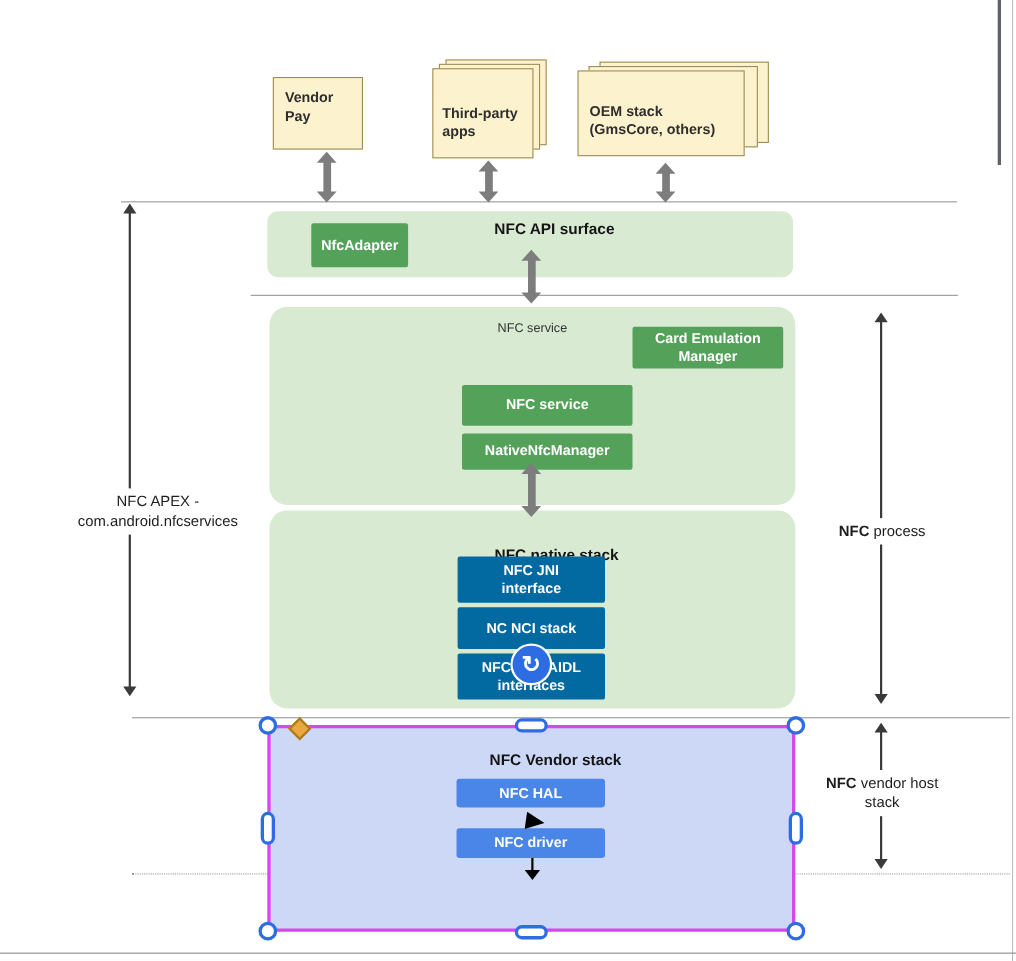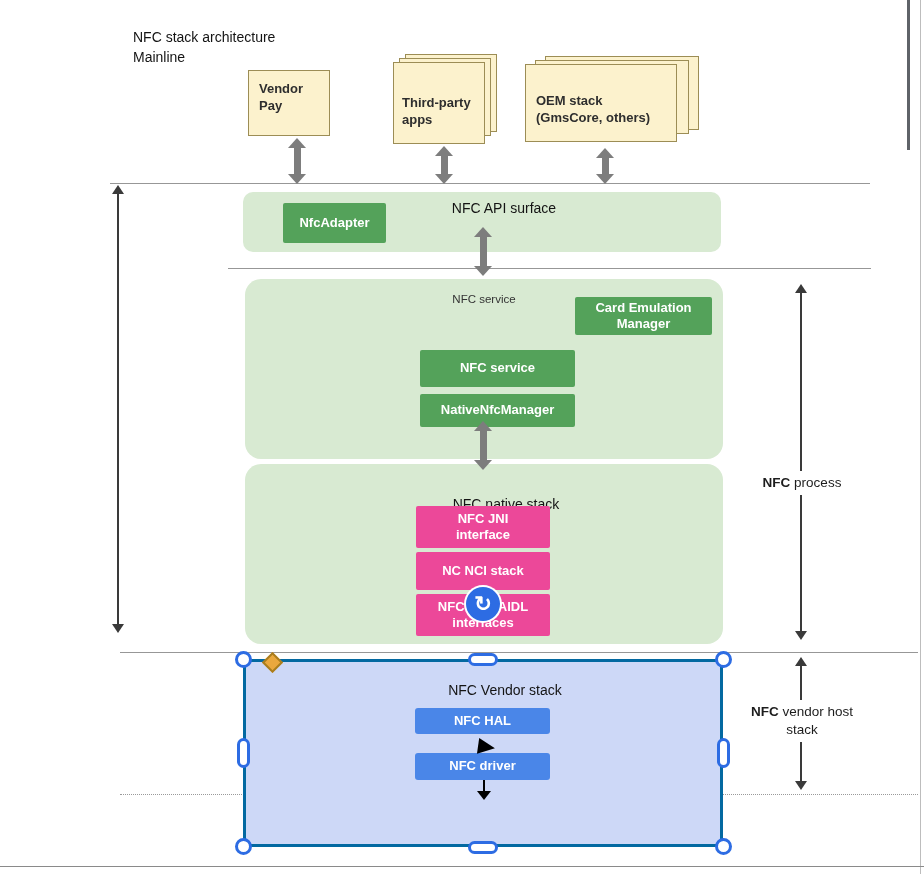--- a/index.html
+++ b/index.html
@@ -13,30 +13,30 @@
   .title-text { font-size:14px; line-height:1.4; color:#141414; }
   .side-label { position:absolute; background:#fff; text-align:center; font-size:13.5px;
                 color:#1d1d1d; line-height:1.35; padding:3px 0; z-index:2; }
 
   
   .doc { position:absolute; background:#fcf2cd; border:1px solid #9c8d55; z-index:1; }
   .doc-label { position:absolute; font-weight:bold; font-size:13px; color:#2e2e2e; line-height:1.3; }
 
   
   .group { position:absolute; background:#d8ead2; border-radius:16px; z-index:1; }
-  .group-title { position:absolute; left:0; right:0; text-align:center; font-weight:normal;
+  .group-title { position:absolute; left:0; right:0; text-align:center; font-weight:bold;
                  font-size:14px; color:#141414;padding-left:44px; }
   .group-title-sm { position:absolute; left:0; right:0; text-align:center; font-size:11.5px; color:#333; }
 
   
   .btn { position:absolute; display:flex; align-items:center; justify-content:center; text-align:center;
          color:#fff; font-weight:bold; font-size:13px; line-height:1.25; border-radius:2px;
          white-space:pre-line; }
   .btn.green { background:#54a25a; }
-  .btn.dkgreen { background:#ec4899; }
+  .btn.dkgreen { background:#0369a1; }
   .btn.blue { background:#4a86e8; border-radius:3px; }
 
   
   .line { position:absolute; border-top:1.5px solid #979797; z-index:0; }
   .line.dotted { border-top:1.4px dotted #9a9a9a; }
 
   
   .varrow { position:absolute; width:18px; z-index:3; }
   .varrow .shaft { position:absolute; left:5.5px; top:8px; bottom:8px; width:7px; background:#7d7d7d; }
   .varrow::before { content:""; position:absolute; top:0; left:0; width:0; height:0;
@@ -50,21 +50,21 @@
   .tarrow { position:absolute; width:12px; z-index:1; }
   .tarrow .shaft { position:absolute; left:5px; top:7px; bottom:7px; width:2px; background:#3a3a3a; }
   .tarrow::before { content:""; position:absolute; top:0; left:0; width:0; height:0;
                     border-left:6px solid transparent; border-right:6px solid transparent;
                     border-bottom:9px solid #3a3a3a; }
   .tarrow::after { content:""; position:absolute; bottom:0; left:0; width:0; height:0;
                    border-left:6px solid transparent; border-right:6px solid transparent;
                    border-top:9px solid #3a3a3a; }
 
   
-  .vendor-group { position:absolute; background:#cdd8f7; border:3px solid #0369a1;
+  .vendor-group { position:absolute; background:#cdd8f7; border:3px solid #d946ef;
                   border-radius:6px; z-index:1; }
 
   
   .handle { position:absolute; background:#fff; border:3px solid #2d6ce3; z-index:6; }
   .handle.circ { width:17px; height:17px; border-radius:50%; }
   .handle.vpill { width:13px; height:30px; border-radius:7px; }
   .handle.hpill { width:30px; height:13px; border-radius:7px; }
   .rotate-handle { position:absolute; width:34px; height:34px; border-radius:50%;
                    background:#2d6ce3; color:#fff; display:flex; align-items:center; justify-content:center;
                    font-size:21px; font-weight:bold; z-index:6; box-shadow:0 0 0 2px #fff; }
@@ -91,22 +91,20 @@
 
   <div class="edge" style="left:920px; top:0; width:1px; height:874px;"></div>
   <div class="line" style="left:0; top:866px; width:924px; border-top-color:#8a8a8a;"></div>
   <div class="scrollbar" style="left:907px; top:0; width:3px; height:150px;"></div>
 
   <div class="line" style="left:110px; top:183px; width:760px;"></div>
   <div class="line" style="left:228px; top:268px; width:643px;"></div>
   <div class="line" style="left:120px; top:652px; width:798px;"></div>
   <div class="line dotted" style="left:120px; top:794px; width:798px;"></div>
 
-  <div class="abs title-text ml" style="left:133px; top:28px; width:190px;">NFC stack architecture
-Mainline</div>
 
   <div class="doc" style="left:248px; top:70px; width:82px; height:66px;">
     <div class="doc-label ml" style="left:10px; top:10px;">Vendor
 Pay</div>
   </div>
 
   <div class="doc" style="left:405px; top:54px; width:92px; height:78px;"></div>
   <div class="doc" style="left:399px; top:58px; width:92px; height:78px;"></div>
   <div class="doc" style="left:393px; top:62px; width:92px; height:82px;">
     <div class="doc-label ml" style="left:8px; top:32px;">Third-party
@@ -125,21 +123,21 @@
     </div>
   <div class="varrow" style="left:435px; top:146px; height:38px;">
       <div class="shaft"></div>
     </div>
   <div class="varrow" style="left:596px; top:148px; height:36px;">
       <div class="shaft"></div>
     </div>
 
   <div class="group" style="left:243px; top:192px; width:478px; height:60px; border-radius:10px;">
     <div class="group-title" style="top:8px;">NFC API surface</div>
-    <div class="btn green" style="left:40px; top:11px; width:103px; height:40px;">NfcAdapter</div>
+    <div class="btn green" style="left:40px; top:11px; width:88px; height:40px;">NfcAdapter</div>
   </div>
 
   <div class="varrow" style="left:474px; top:227px; height:49px;">
       <div class="shaft"></div>
     </div>
 
   <div class="group" style="left:245px; top:279px; width:478px; height:180px;">
     <div class="group-title-sm" style="top:14px;">NFC service</div>
     <div class="btn green" style="left:330px; top:18px; width:137px; height:38px;">Card Emulation
 Manager</div>
@@ -156,20 +154,22 @@
     <div class="btn dkgreen" style="left:171px; top:42px; width:134px; height:42px;">NFC JNI
 interface</div>
     <div class="btn dkgreen" style="left:171px; top:88px; width:134px; height:38px;text-align:right;">NC NCI stack</div>
     <div class="btn dkgreen" style="left:171px; top:130px; width:134px; height:42px;">NFC HAL AIDL
 interfaces</div>
   </div>
 
   <div class="tarrow" style="left:112px; top:185px; height:448px;">
       <div class="shaft"></div>
     </div>
+  <div class="side-label ml" style="left:56px; top:444px; width:175px;">NFC APEX -
+com.android.nfcservices</div>
 
   <div class="tarrow" style="left:795px; top:284px; height:356px;">
       <div class="shaft"></div>
     </div>
   <div class="side-label" style="left:750px; top:471px; width:104px;">
     <span style="font-weight:bold;">NFC</span><span> process</span>
   </div>
 
   <div class="tarrow" style="left:795px; top:657px; height:133px;">
       <div class="shaft"></div>

